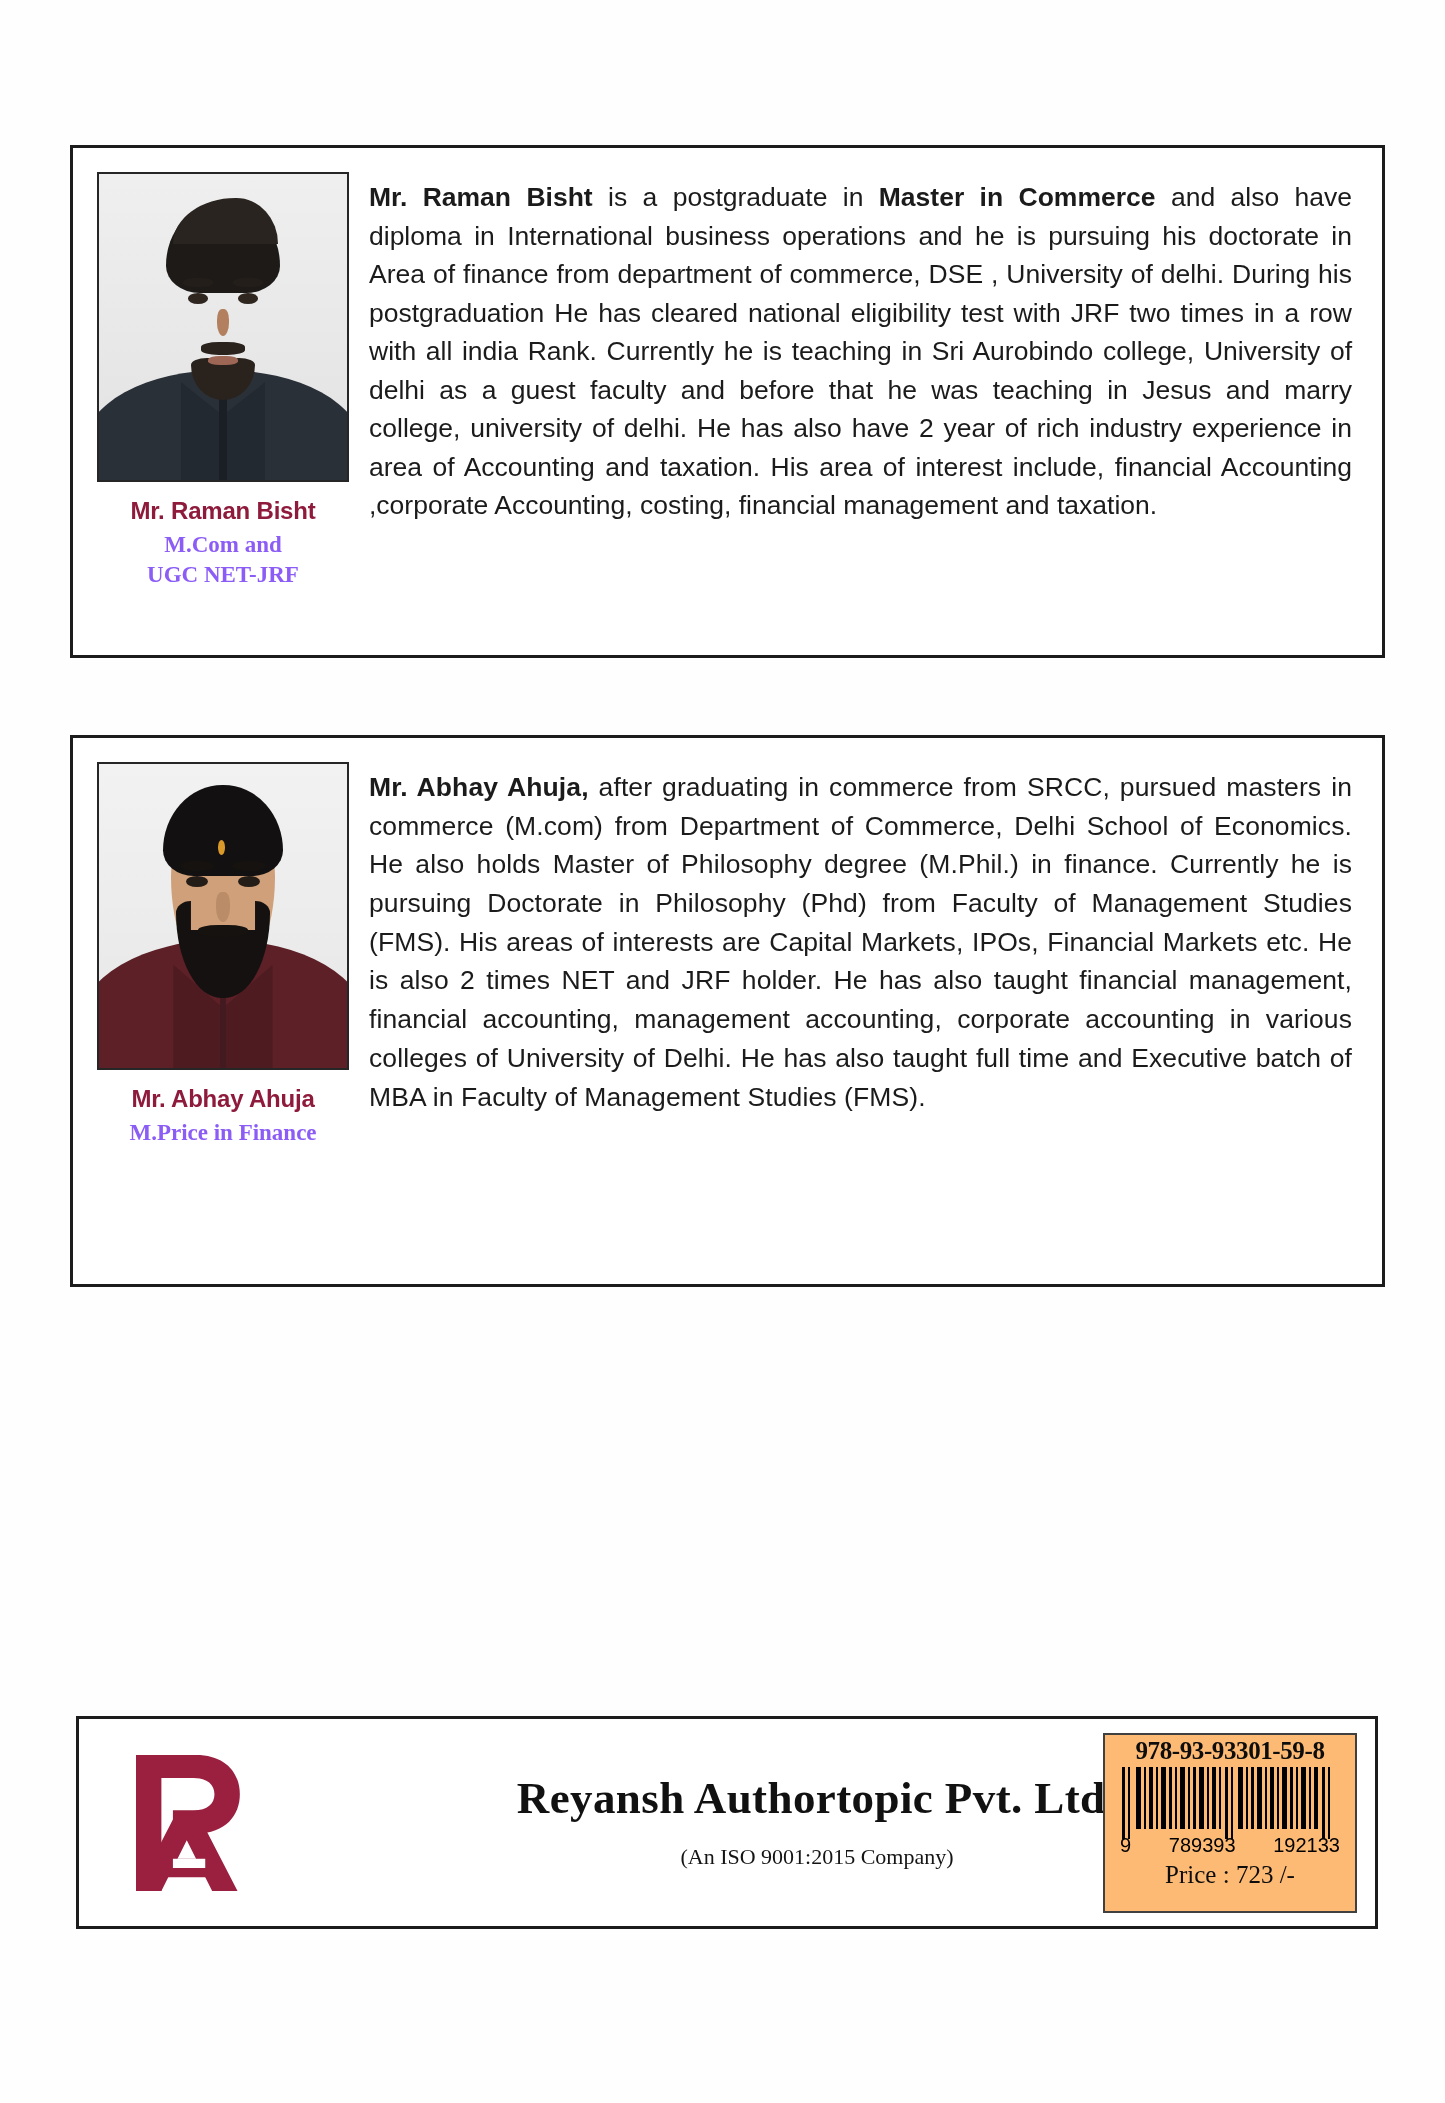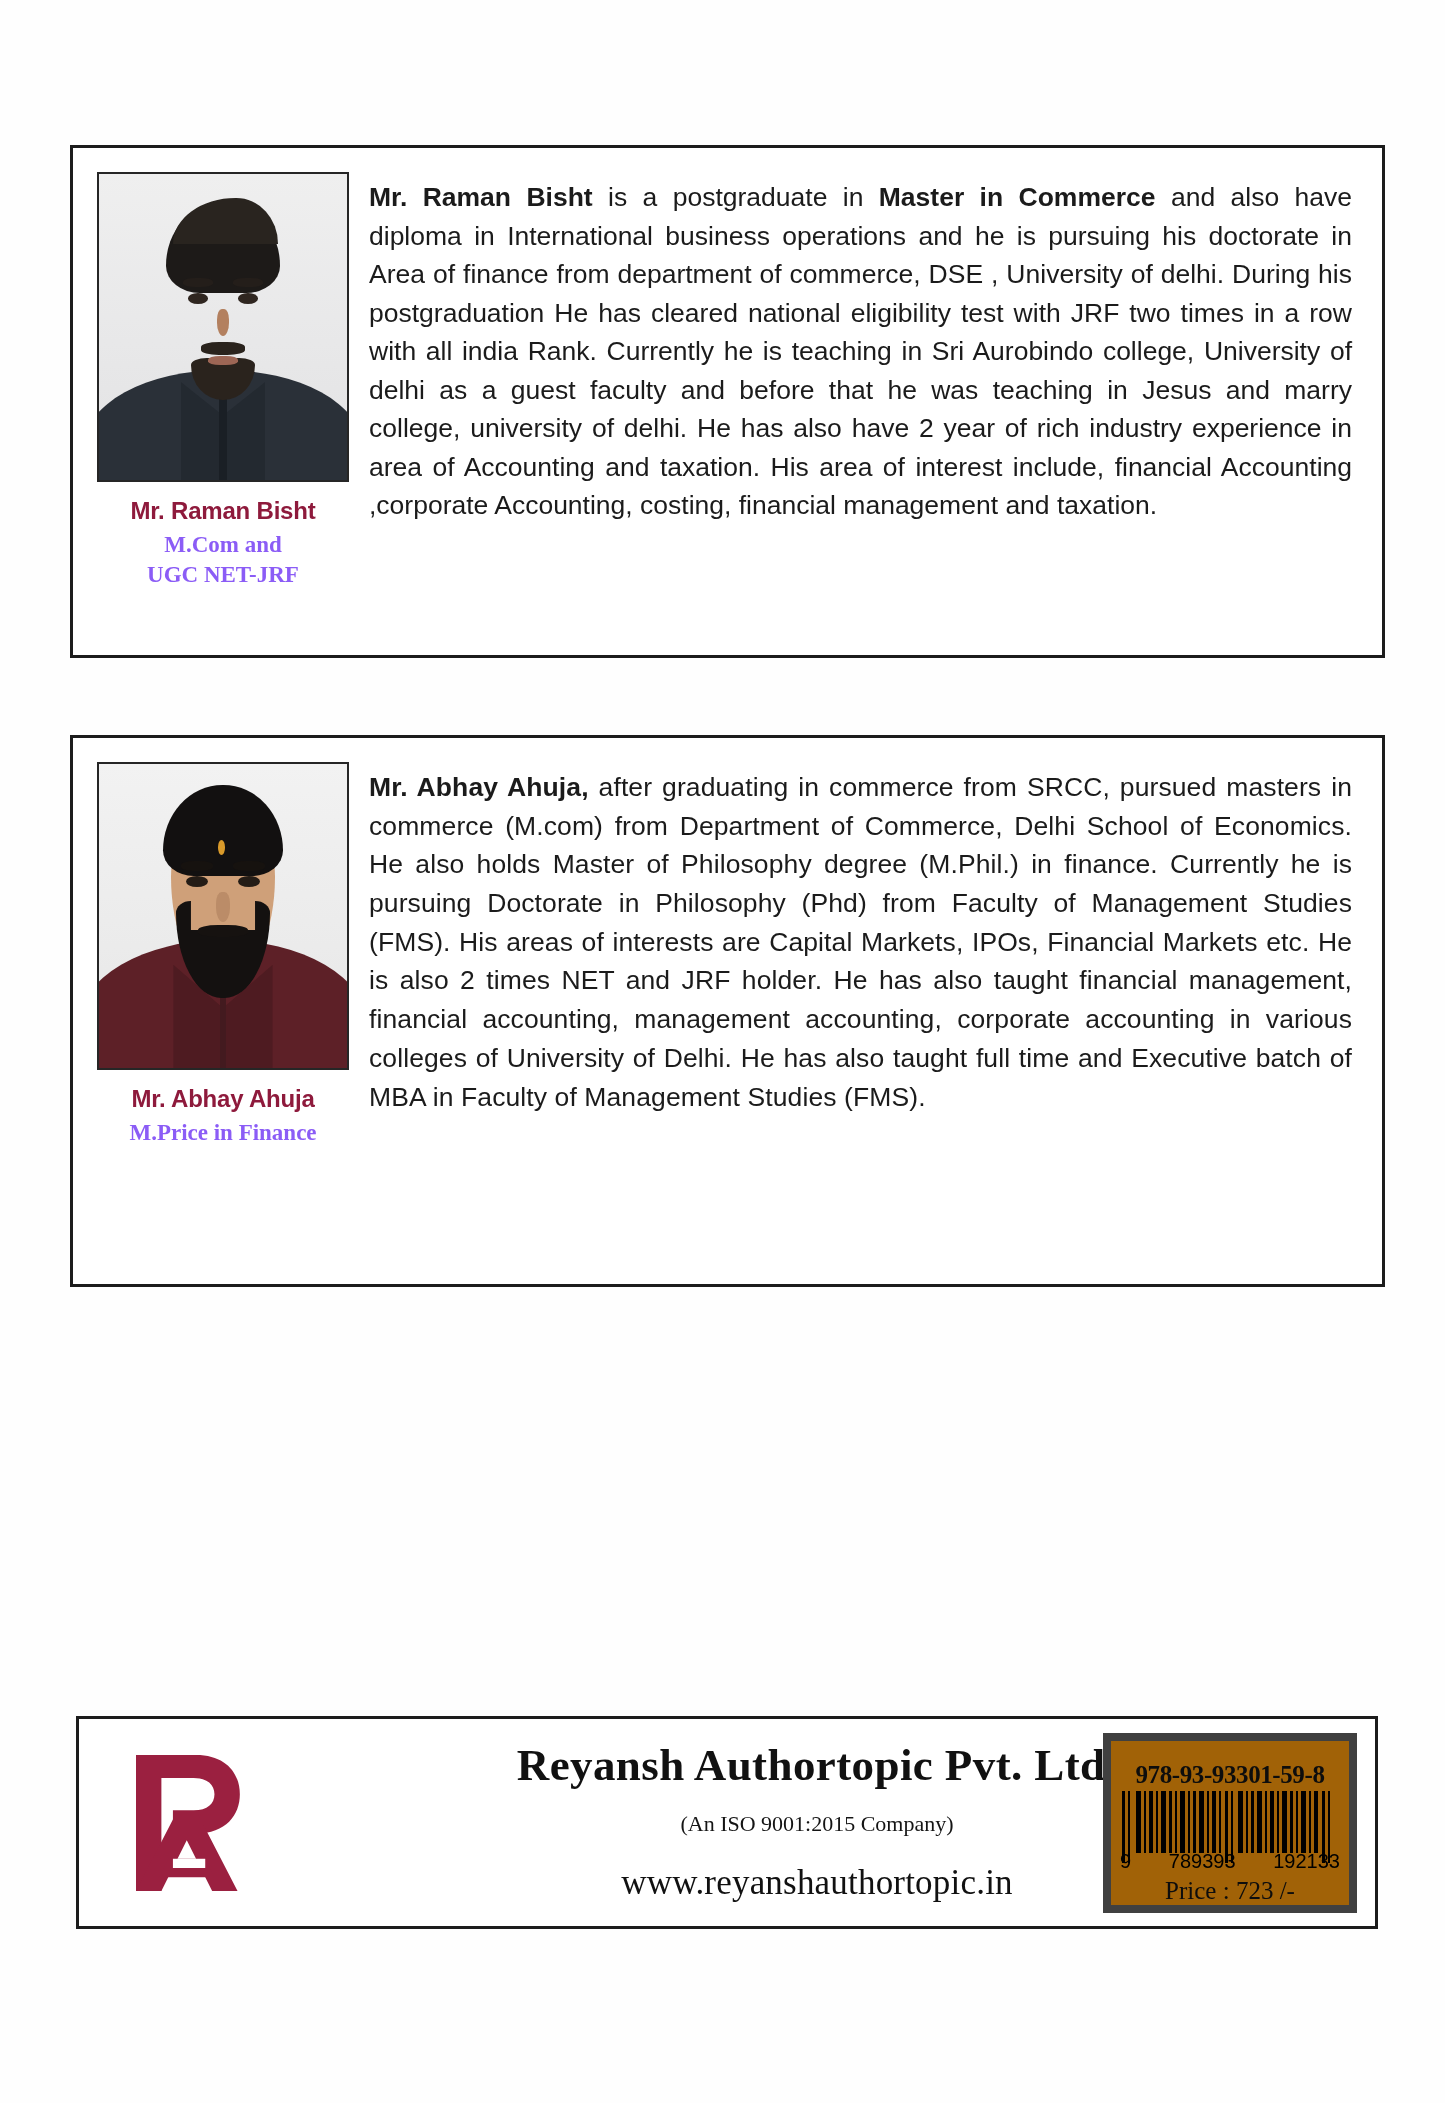--- a/index.html
+++ b/index.html
@@ -249,27 +249,27 @@
     letter-spacing: 0.2px;
   }
 
   
   #isbn-box {
     position: absolute;
     right: 18px;
     top: 14px;
     width: 254px;
     height: 180px;
-    border: 8px solid #404040;
-    box-sizing: border-box;
-    background: #a16207;
+    border: 2px solid #404040;
+    box-sizing: border-box;
+    background: #fdba74;
     display: flex;
     flex-direction: column;
     align-items: center;
-    padding-top: 20px;
+    padding-top: 2px;
   }
   .isbn-text {
     font-family: "Liberation Serif", serif;
     font-size: 25px;
     font-weight: bold;
     color: #0d0d0d;
     letter-spacing: -0.4px;
   }
   .barcode-area {
     width: 224px;
@@ -382,21 +382,20 @@
 
         <path d="M42 58 L62 58 L96 124 L74 124 L52 80 L30 124 L8 124 Z" fill="#9b2040"></path>
         <path d="M36 96 L68 96 L76 112 L28 112 Z" fill="#9b2040"></path>
         <rect x="40" y="96" width="28" height="8" fill="#ffffff"></rect>
       </svg>
     </div>
 
     <div class="publisher-info">
       <div class="publisher-name">Reyansh Authortopic Pvt. Ltd.</div>
       <div class="publisher-iso">(An ISO 9001:2015 Company)</div>
-      <div class="publisher-url">www.reyanshauthortopic.in</div>
     </div>
 
     <div id="isbn-box">
       <div class="isbn-text">978-93-93301-59-8</div>
 
       <div class="barcode-area">
         <svg class="barcode-svg" viewBox="0 0 224 72" preserveAspectRatio="none">
           <g fill="#000000">
             <rect x="4" y="0" width="3" height="72"></rect>
             <rect x="10" y="0" width="2" height="72"></rect>

